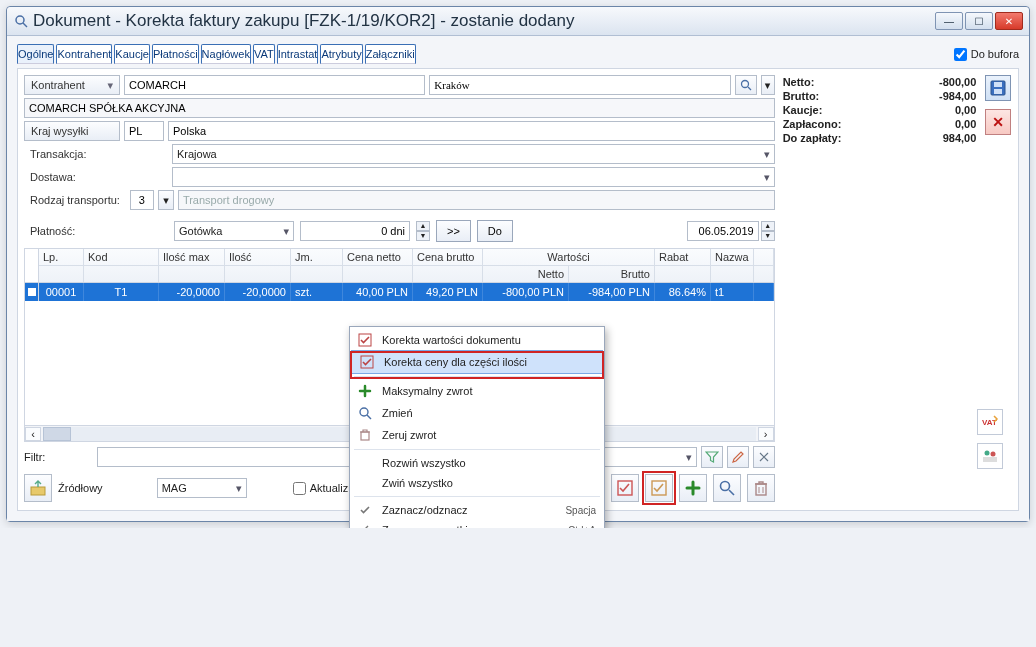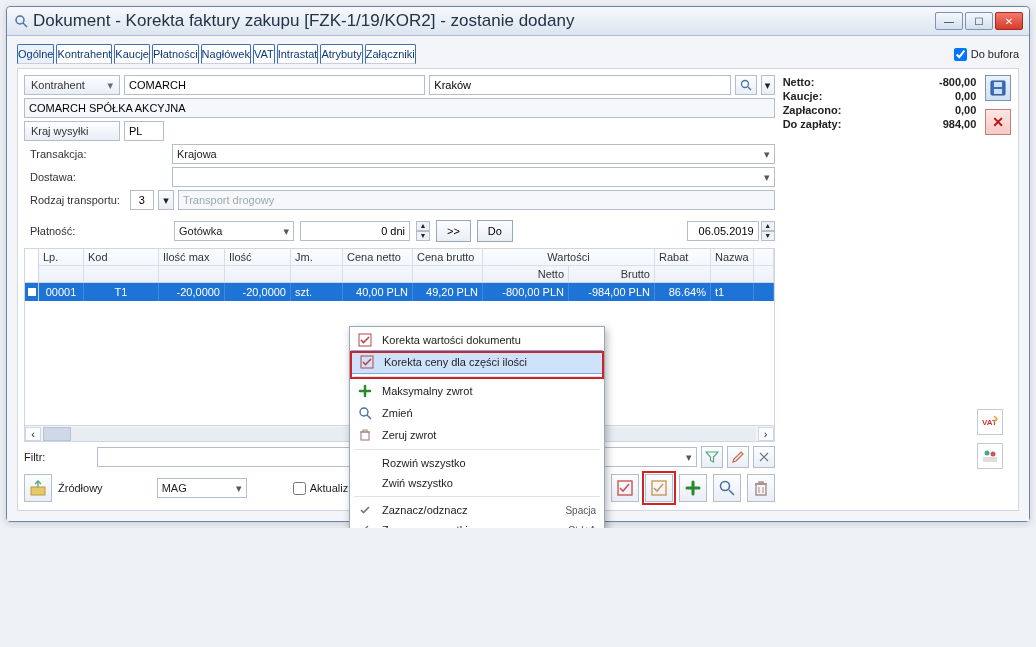--- a/index.html
+++ b/index.html
@@ -151,37 +151,38 @@
     </div>
 
     <div class="form-region">
       <div class="form-left">
         <div class="row">
           <div class="lbl-btn">
             <span>Kontrahent</span>
             <span style="margin-left:auto;color:#667">▾</span>
           </div>
           <input class="txt" style="flex: 2 1 0%;" value="COMARCH">
-          <input class="txt" style="flex: 2 1 0%;" value="Kraków">
+          <input class="txt" style="flex: 2 1 0%; font-family: Liberation Serif, serif;" value="Kraków">
           <div class="iconbtn">
             <svg width="12" height="12" viewBox="0 0 12 12">
                 <circle cx="5" cy="5" r="3.5" fill="none" stroke="#4a6fa5" stroke-width="1.3"></circle>
                 <line x1="8" y1="8" x2="11" y2="11" stroke="#4a6fa5" stroke-width="1.3"></line>
               </svg>
           </div>
           <div class="iconbtn" style="width:14px">▾</div>
         </div>
         <div class="row">
           <input class="txt ro" style="margin-left: 0px;" readonly="" value="COMARCH SPÓŁKA AKCYJNA">
         </div>
         <div class="row">
           <div class="lbl-btn">
             <span>Kraj wysyłki</span>
           </div>
           <input class="txt small" style="width: 40px;" value="PL">
+          <input class="txt" value="Polska" style="">
         </div>
         <div class="row">
           <div class="lbl-plain">Transakcja:</div>
           <div class="dd" style="flex:1">
             <span>Krajowa</span>
             <span class="caret">▾</span>
           </div>
         </div>
         <div class="row">
           <div class="lbl-plain">Dostawa:</div>
@@ -360,20 +361,24 @@
         </div>
       </div>
 
       <div class="form-right">
         <div class="totals">
           <div class="trow">
               <b>Netto:</b>
               <b>-800,00</b>
             </div>
           <div class="trow">
+              <b>Brutto:</b>
+              <b>-984,00</b>
+            </div>
+          <div class="trow">
               <b>Kaucje:</b>
               <b>0,00</b>
             </div>
           <div class="trow">
               <b>Zapłacono:</b>
               <b>0,00</b>
             </div>
           <div class="trow">
               <b>Do zapłaty:</b>
               <b>984,00</b>

